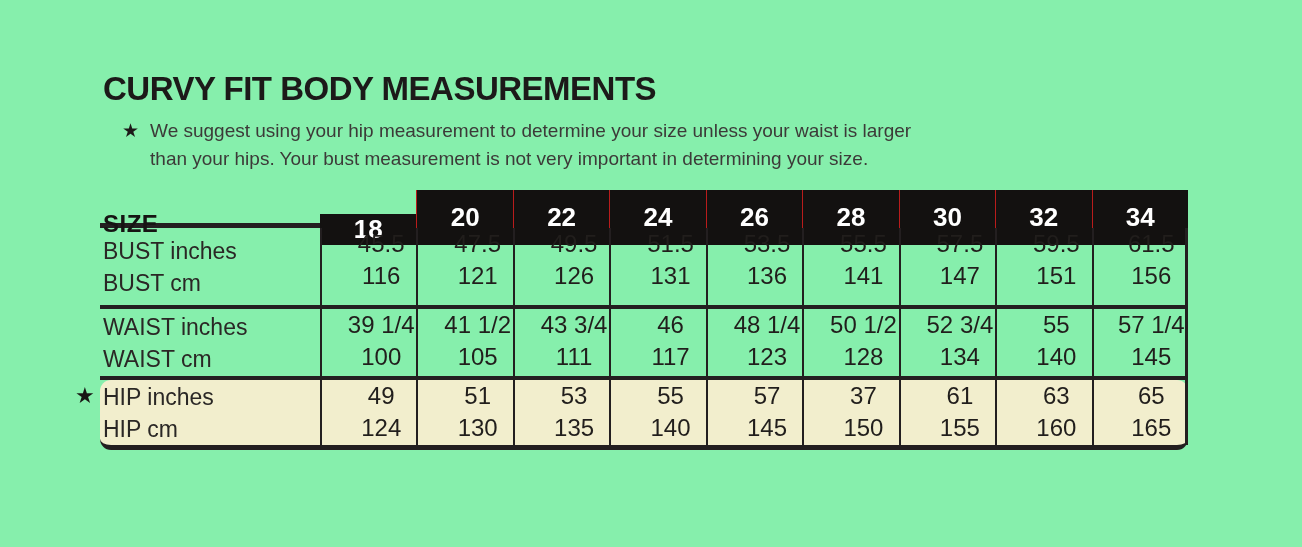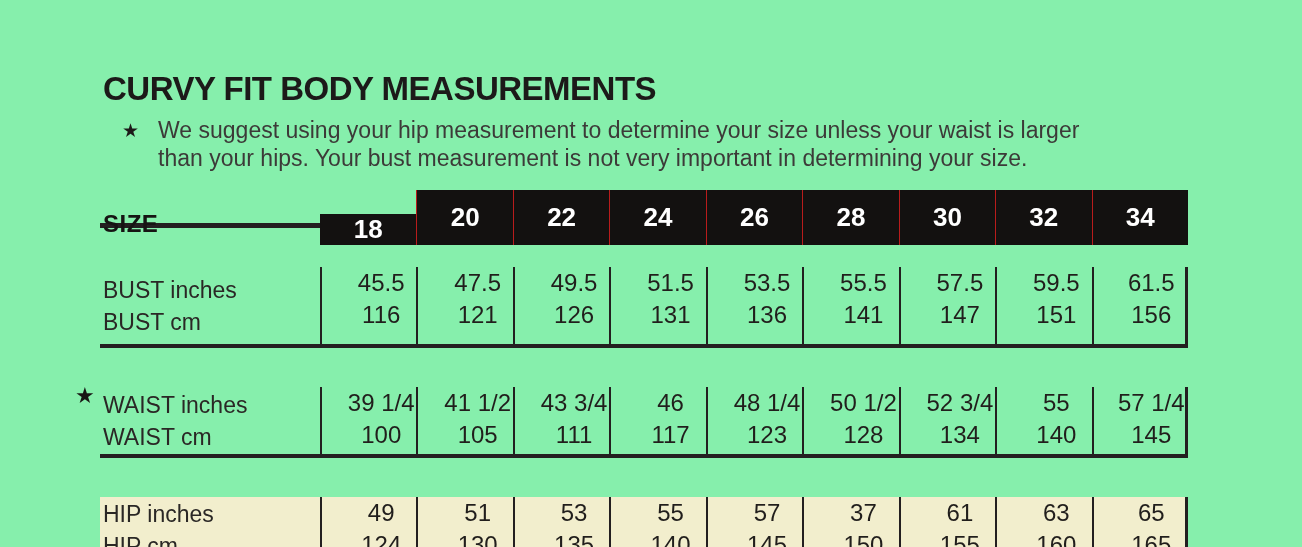--- a/index.html
+++ b/index.html
@@ -9,21 +9,21 @@
     color:var(--text,#262321);
   }
   .page-title{
     position:absolute;left:103px;top:70px;margin:0;
     font-size:33px;font-weight:700;letter-spacing:-0.5px;
     color:var(--text,#1c1a19);
   }
   .note{
     position:absolute;left:122px;top:117px;width:1080px;
     display:flex;align-items:flex-start;
-    font-size:23px;line-height:27.5px;color:var(--note-text,#3c3a38);gap:8px;
+    font-size:19px;line-height:27.5px;color:var(--note-text,#3c3a38);
   }
   .star-icon::before{content:"\2605";}
   .note .star-icon{
     font-size:19px;line-height:27px;margin-right:11px;color:#1d1a19;flex:0 0 auto;
   }
   .note-lines{flex:1;}
   
   .tbl{position:absolute;left:100px;top:190px;width:1088px;}
   .trow{
     display:grid;grid-template-columns:220px repeat(9,1fr);
@@ -34,24 +34,24 @@
     display:flex;align-items:flex-end;padding:0 0 7px 3px;
     font-size:24px;font-weight:700;letter-spacing:0.5px;color:#161413;
   }
   .hcell{
     background:var(--header-bg,#131110);color:var(--header-text,#ffffff);
     font-size:26px;font-weight:700;
     display:flex;align-items:center;justify-content:center;
     border-left:1px solid #b91c1c;box-sizing:border-box;
   }
   .hcell.sz0{border-left:none;margin-top:24px;}
-  .grow{border-bottom:4px solid var(--border,#231f20);margin-top:39px;}
+  .grow{border-bottom:4px solid var(--border,#231f20);}
   .grow.bust{height:81px;}
   .grow.waist{height:71px;}
-  .grow.hip{height:70px;border-bottom-width:5px;background:var(--highlight-bg,#f2eecd);}
+  .grow.hip{height:70px;border-bottom-width:5px;background:var(--highlight-bg,#f2eecd);border-radius:11px;}
   .labels{
     display:flex;flex-direction:column;justify-content:center;
     padding-left:3px;box-sizing:border-box;
   }
   .lab{font-size:23px;line-height:32px;color:#2a2725;}
   .vals{
     display:flex;flex-direction:column;justify-content:flex-start;align-items:center;
     border-left:2px solid var(--border,#231f20);box-sizing:border-box;padding-left:24px;
   }
   .vals.last{border-right:3px solid var(--border,#231f20);}

